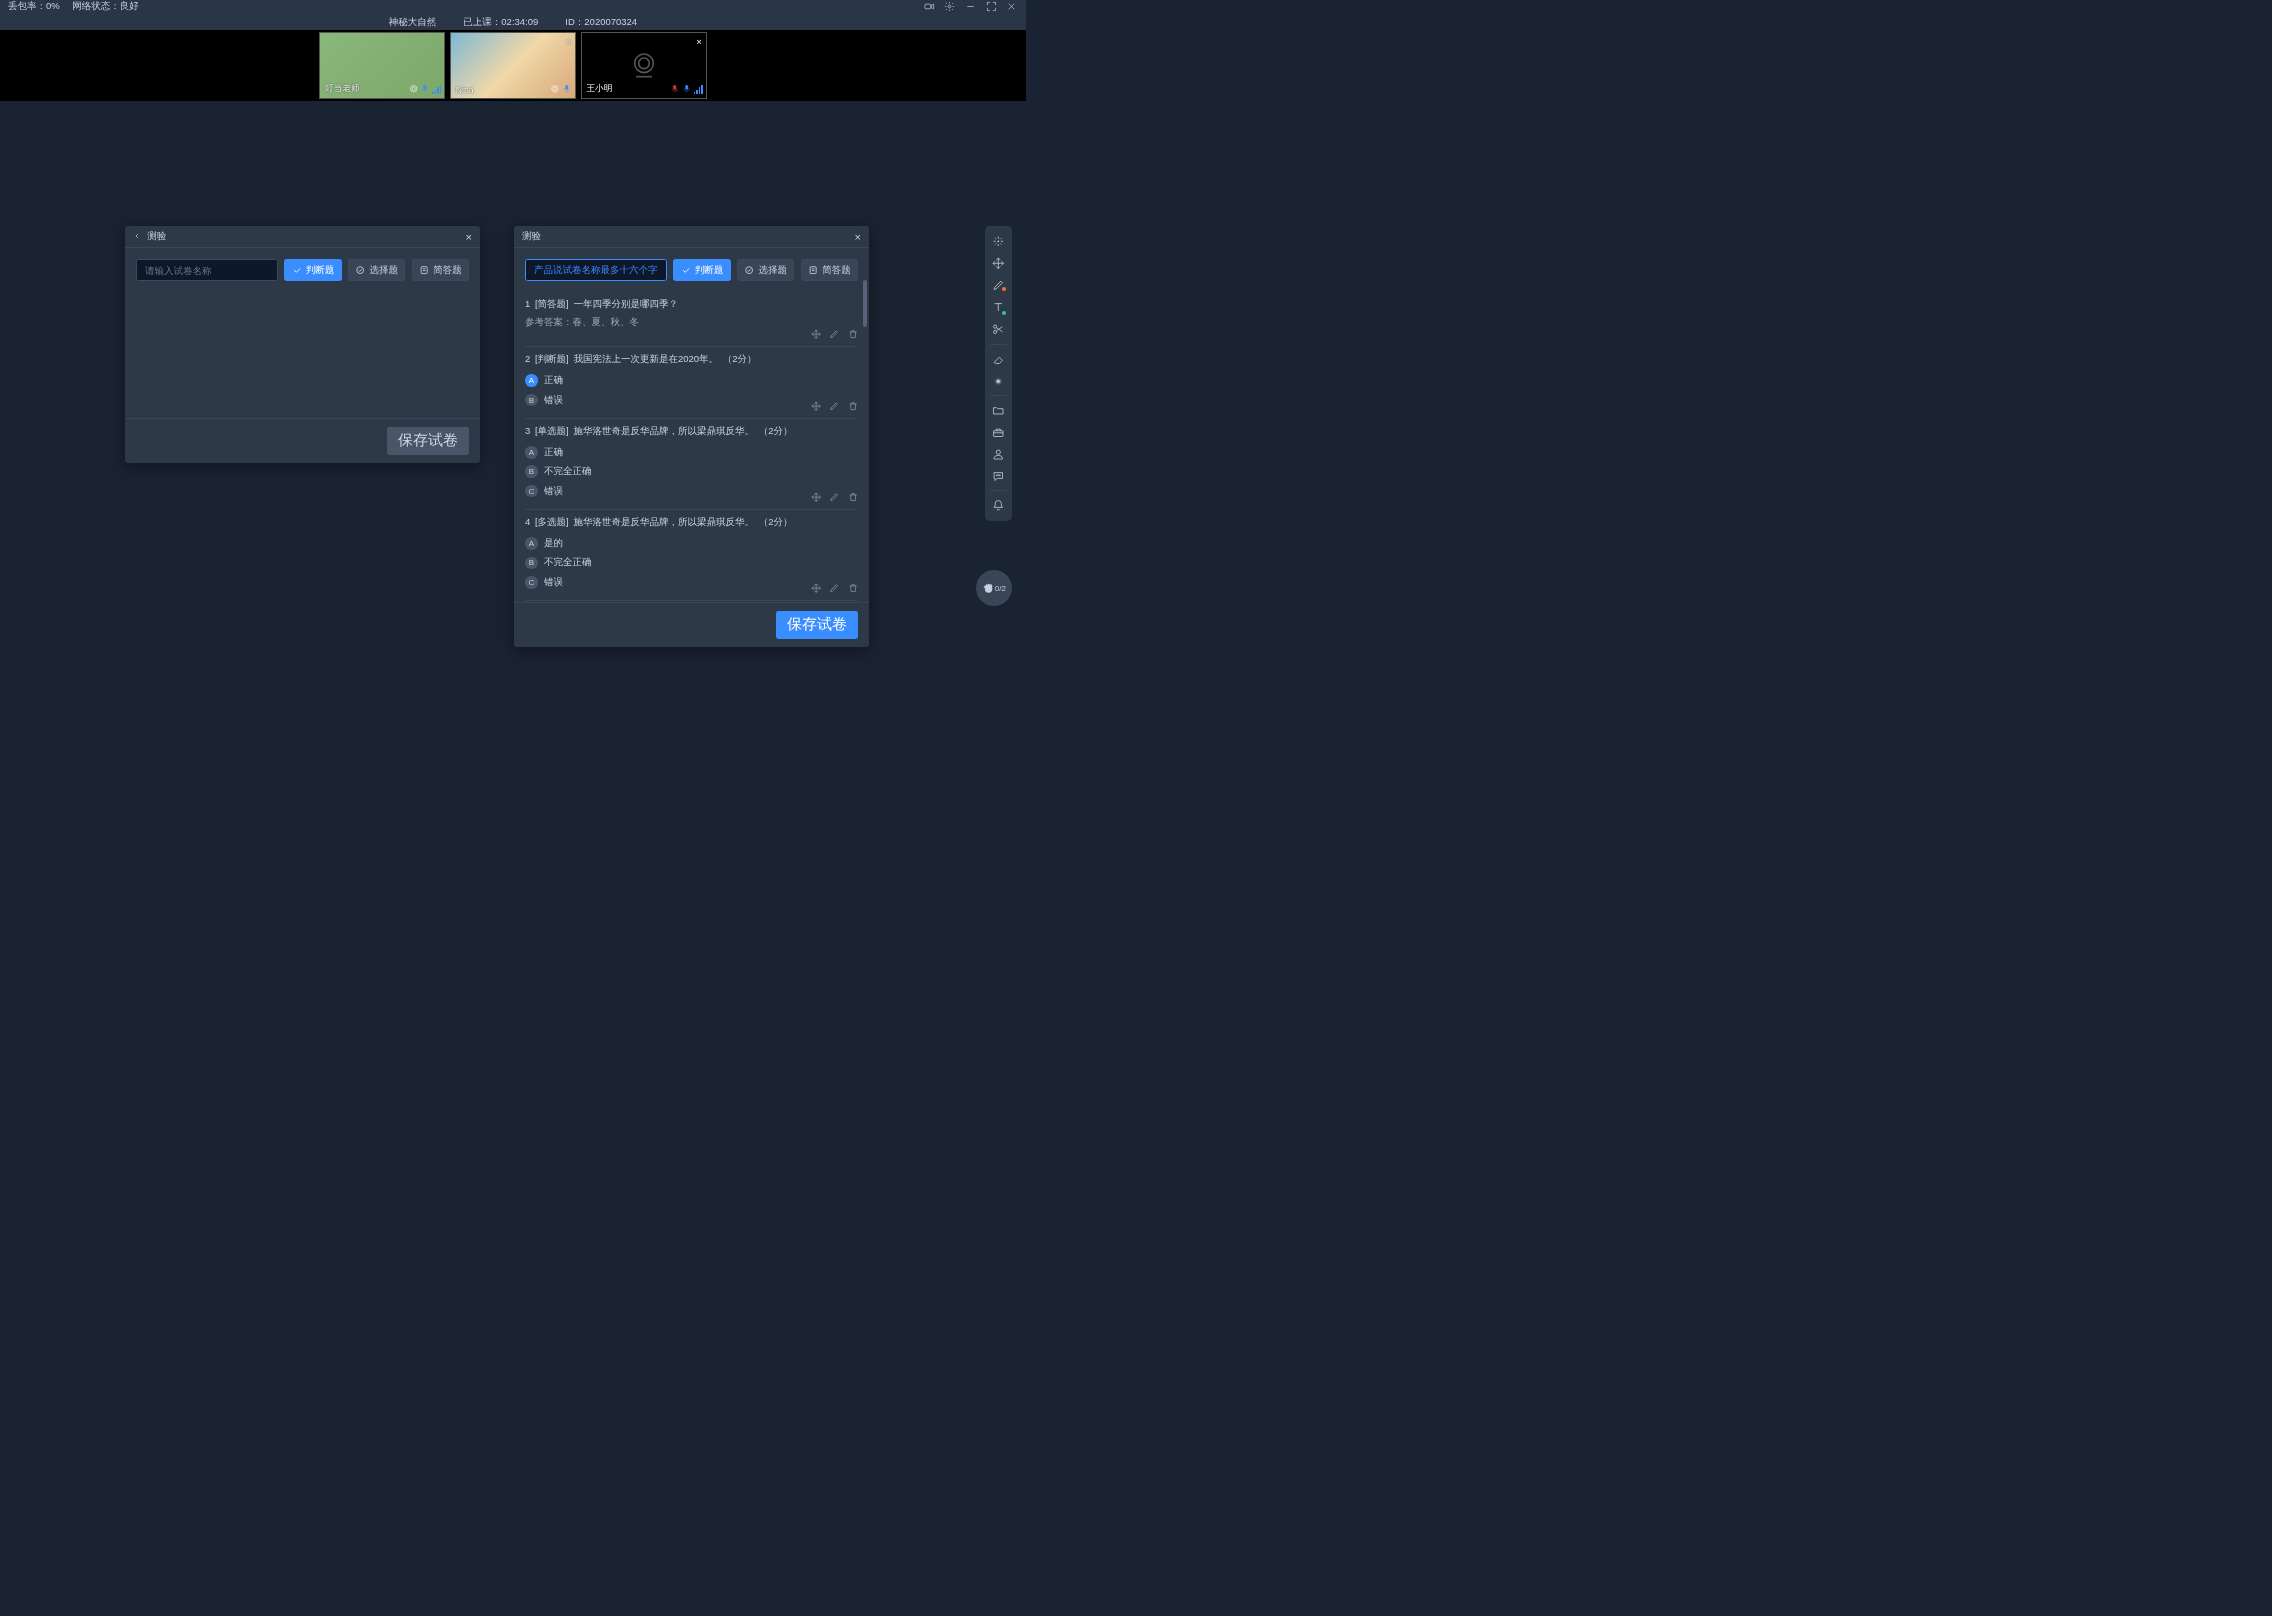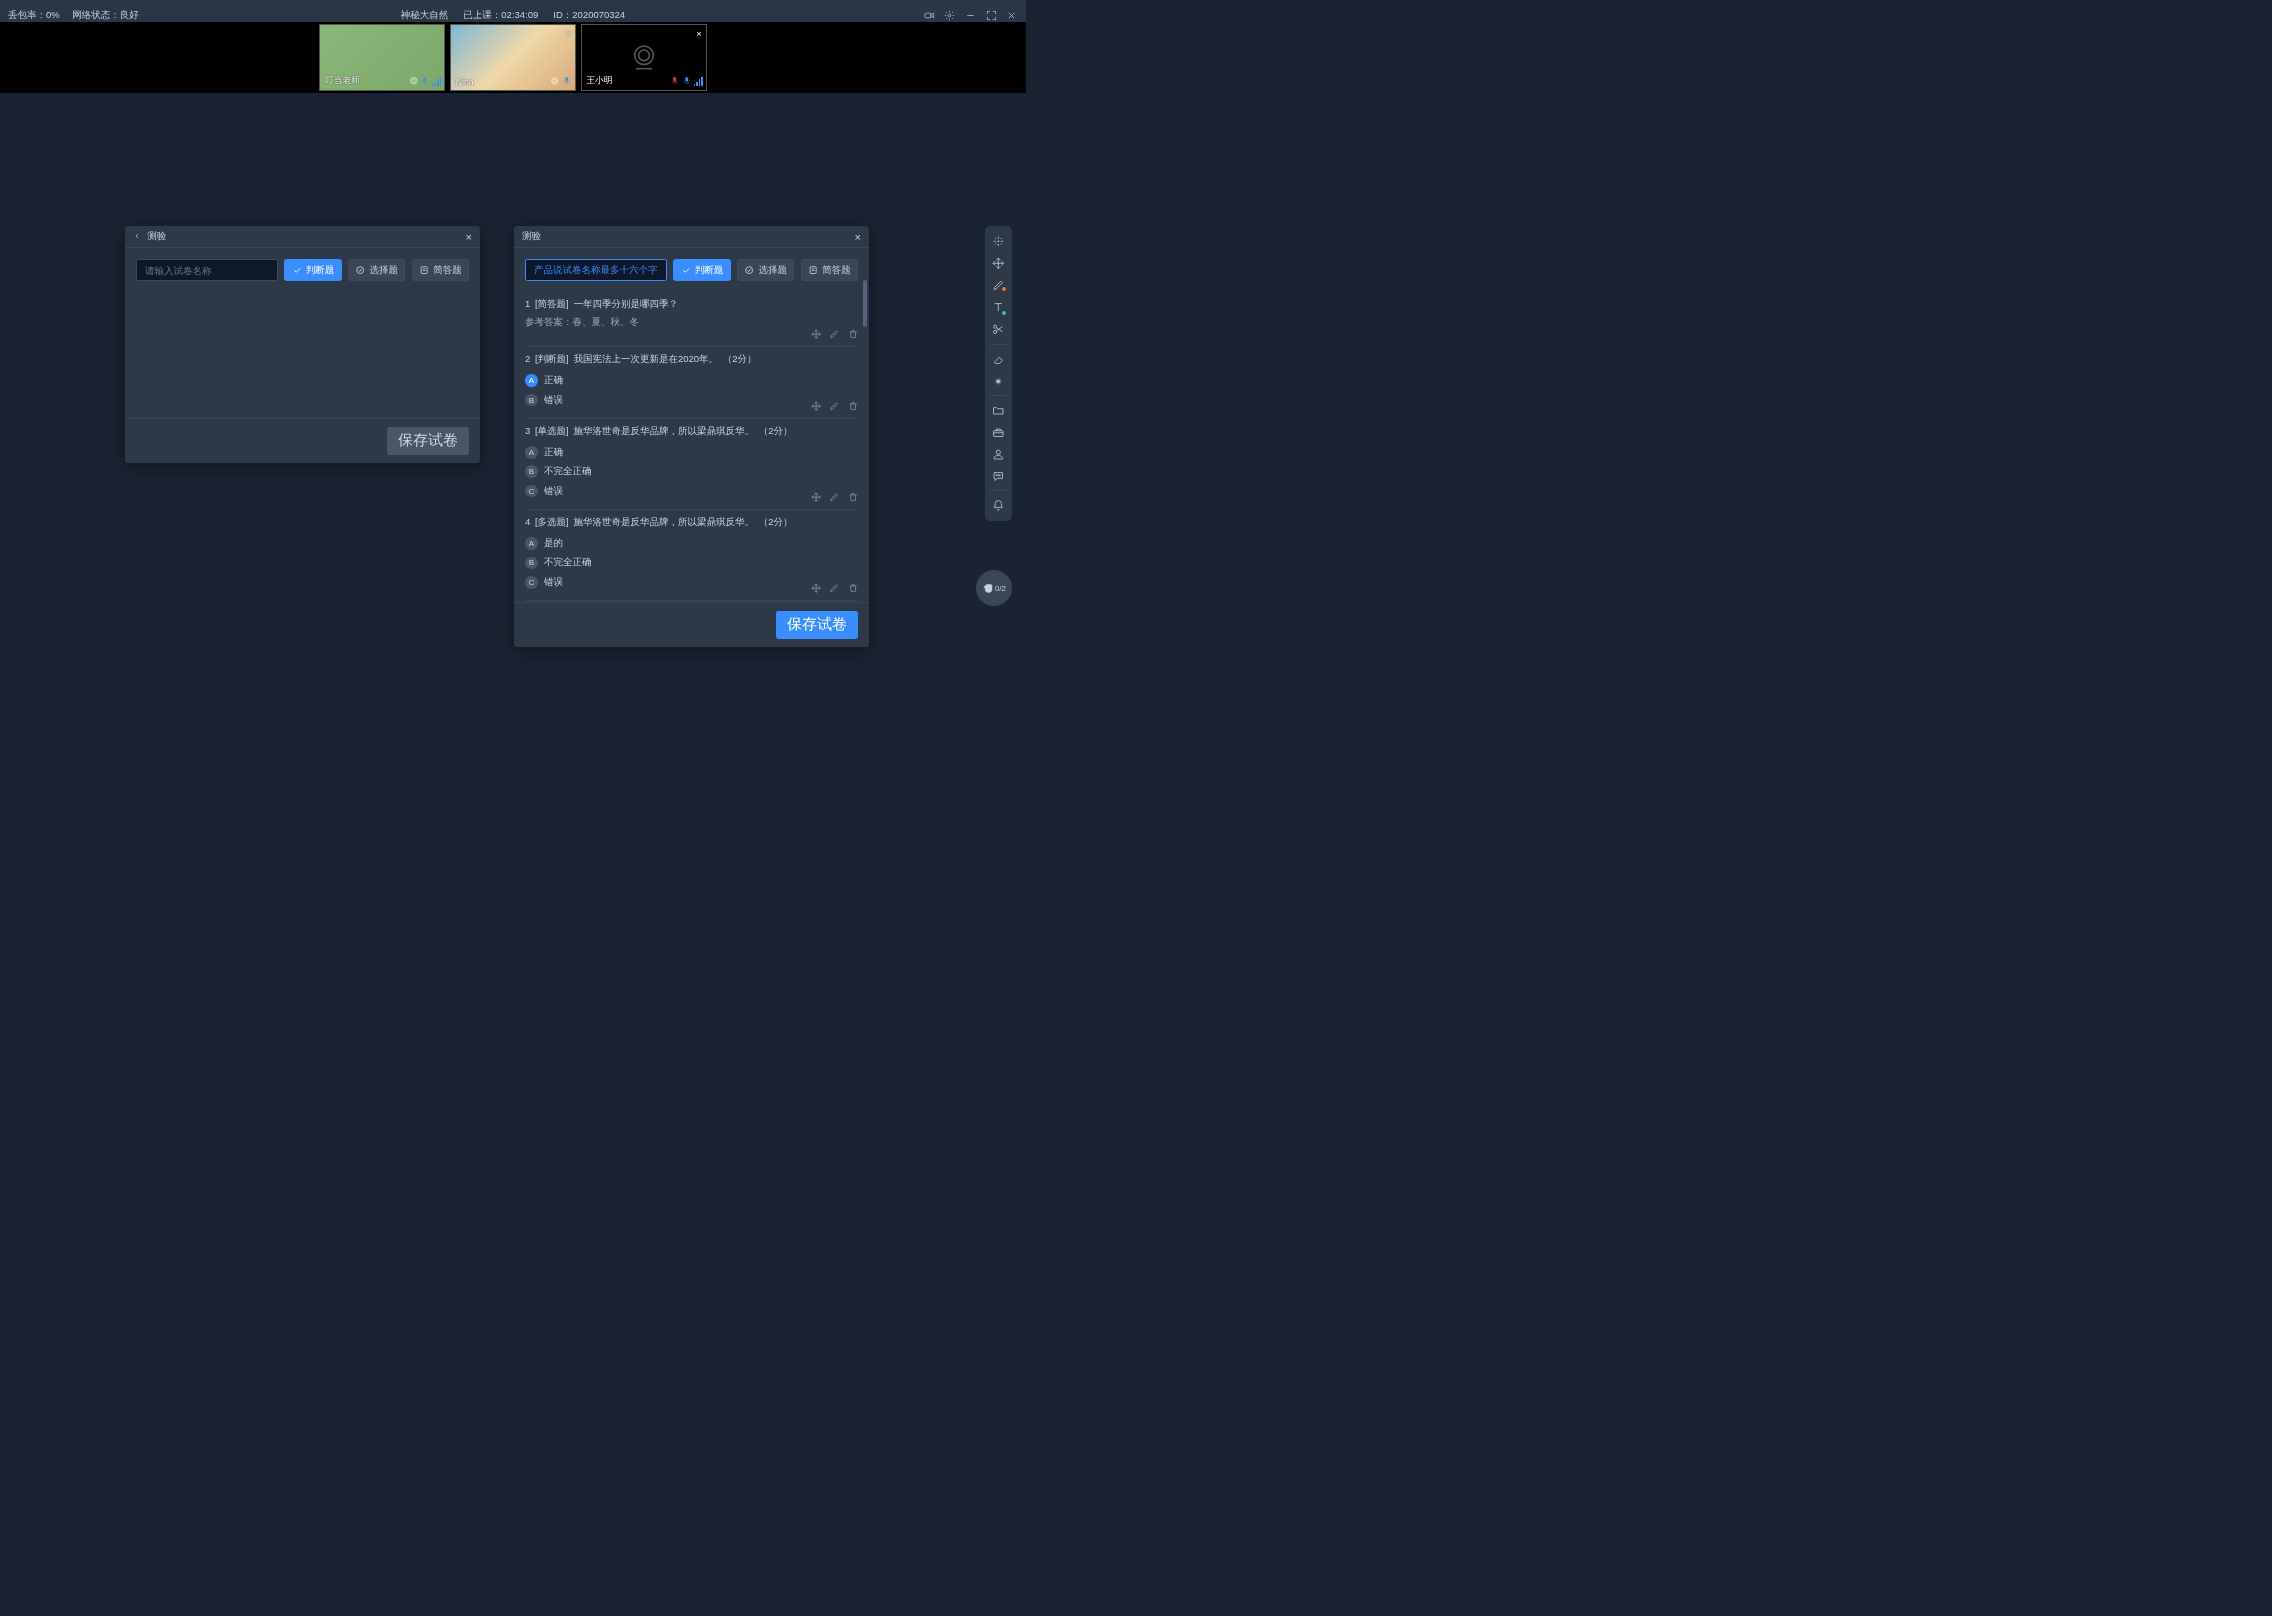--- a/index.html
+++ b/index.html
@@ -12,36 +12,37 @@
       width: 1026px;
       height: 729px;
       background: #1a2332;
       color: #c8d2e0;
       position: relative;
       overflow: hidden;
       font-size: 10.3px;
     }
     
     .topbar {
-      height: 22px;
+      height: 30px;
       background: #2a3546;
       display: flex;
-      align-items: flex-end;
+      align-items: flex-start;
       padding: 0 8px;
       font-size: 9.5px;
       color: #c8d2e0;
       position: relative;
     }
     .topbar-left { display: flex; gap: 12.6px; }
     .topbar-center {
       position: absolute;
       left: 50%;
       transform: translateX(-50%);
       display: flex;
-      gap: 15px;
+      gap: 27px;
+      margin-top: 16px;
     }
     .topbar-right {
       margin-left: auto;
       display: flex;
       gap: 8px;
       align-items: center;
     }
     .tbicon { width: 12.6px; height: 12.6px; display: inline-flex; align-items: center; justify-content: center; cursor: pointer; }
     .tbicon svg { width: 11px; height: 11px; stroke: #c8d2e0; fill: none; stroke-width: 1.5; }
     

